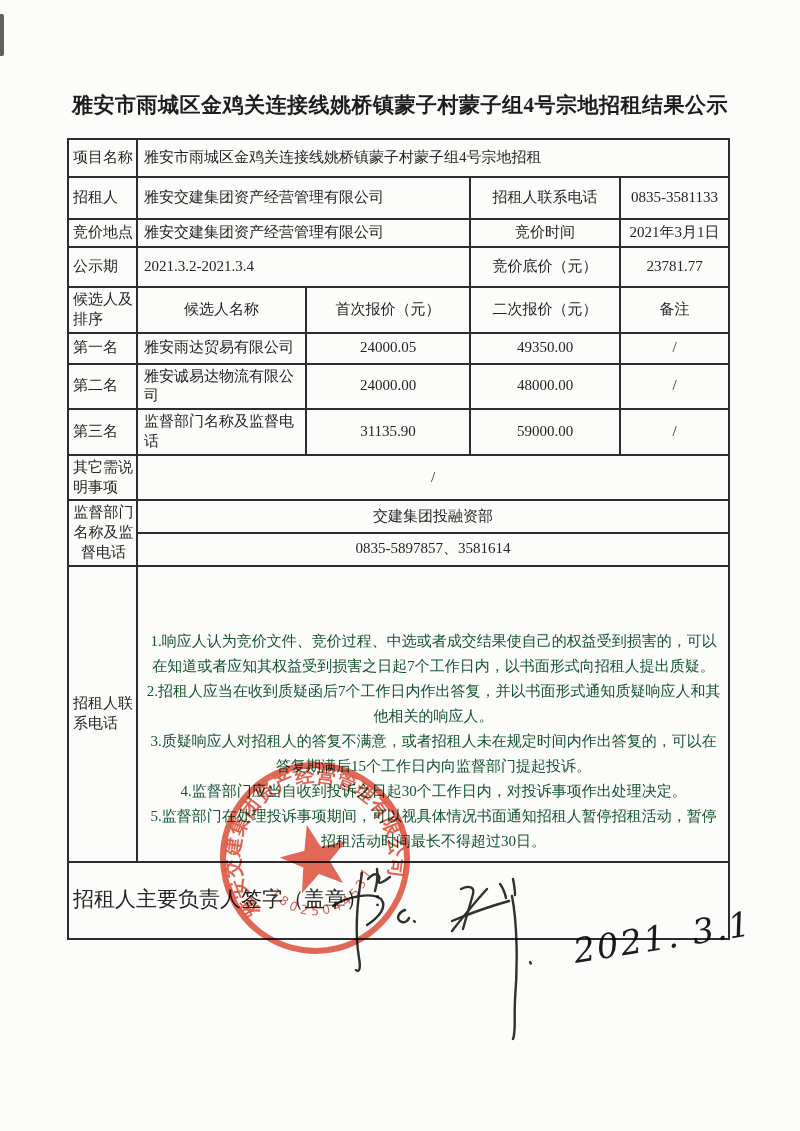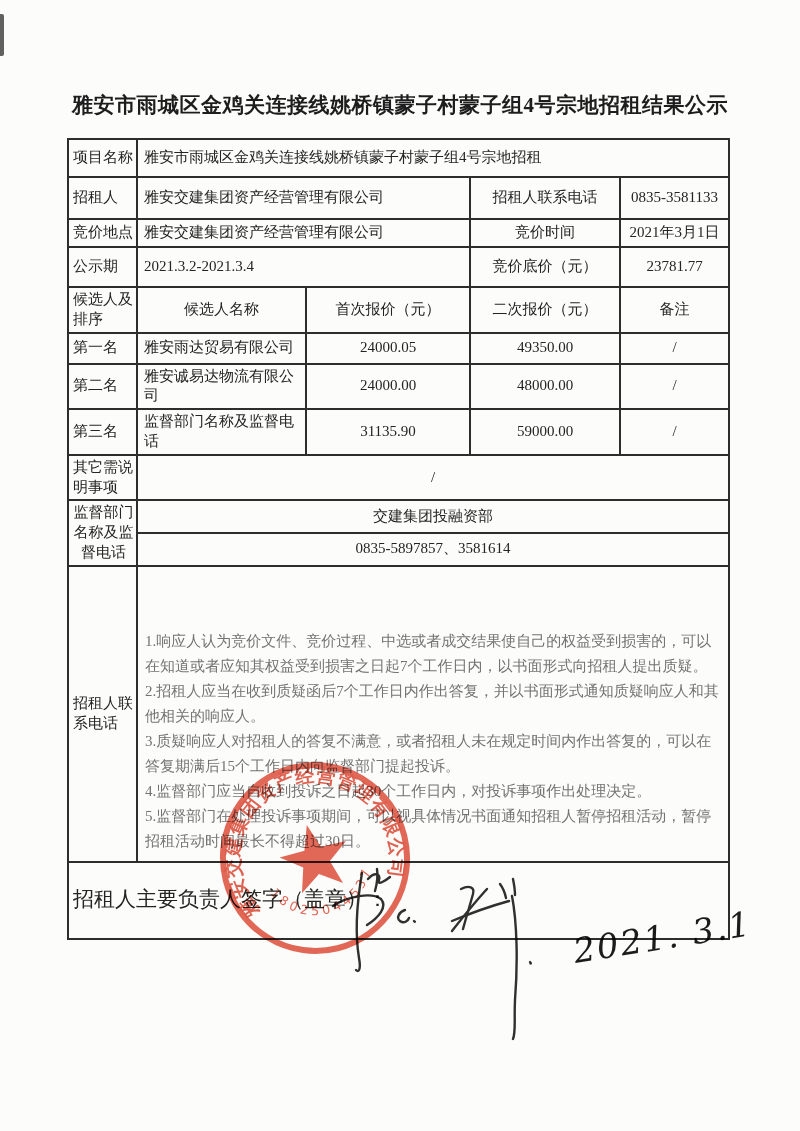--- a/index.html
+++ b/index.html
@@ -8,21 +8,21 @@
   .page{position:absolute;left:0;top:0;width:800px;height:1131px;background:#fcfcfa;}
   .edge-artifact{position:absolute;left:0;top:14px;width:4px;height:42px;background:#3a3a3a;border-radius:0 2px 2px 0;opacity:.8;}
   .doc-title{position:absolute;left:0;top:91px;width:100%;text-align:center;
              font-size:21px;font-weight:bold;color:#1d1d1d;letter-spacing:.5px;}
   table.doc-table{position:absolute;left:67px;top:138px;width:661px;border-collapse:collapse;table-layout:fixed;}
   td{border:2px solid #2d2d2d;font-size:15px;color:#242424;padding:2px 5px;vertical-align:middle;line-height:1.32;word-break:break-all;}
   td.lbl{padding-left:4px;padding-right:2px;}
   td.ctr{text-align:center;}
   td.val{padding-left:6px;}
   td.notice-cell{vertical-align:top;padding:62px 6px 0 7px;}
-  .notice-line{font-size:15px;line-height:25px;color:#737373;text-align:left;}
+  .notice-line{font-size:15px;line-height:25px;color:#14532d;text-align:center;}
   td.sig-row{padding-left:4px;font-size:21px;}
   .stamp-svg{position:absolute;left:215px;top:758px;width:200px;height:200px;
              transform:rotate(-14deg);mix-blend-mode:multiply;opacity:.88;}
   .ink-svg{position:absolute;left:0;top:0;width:800px;height:1131px;mix-blend-mode:multiply;}
 </style>
 </head>
 <body>
 
 <div class="page">
 

